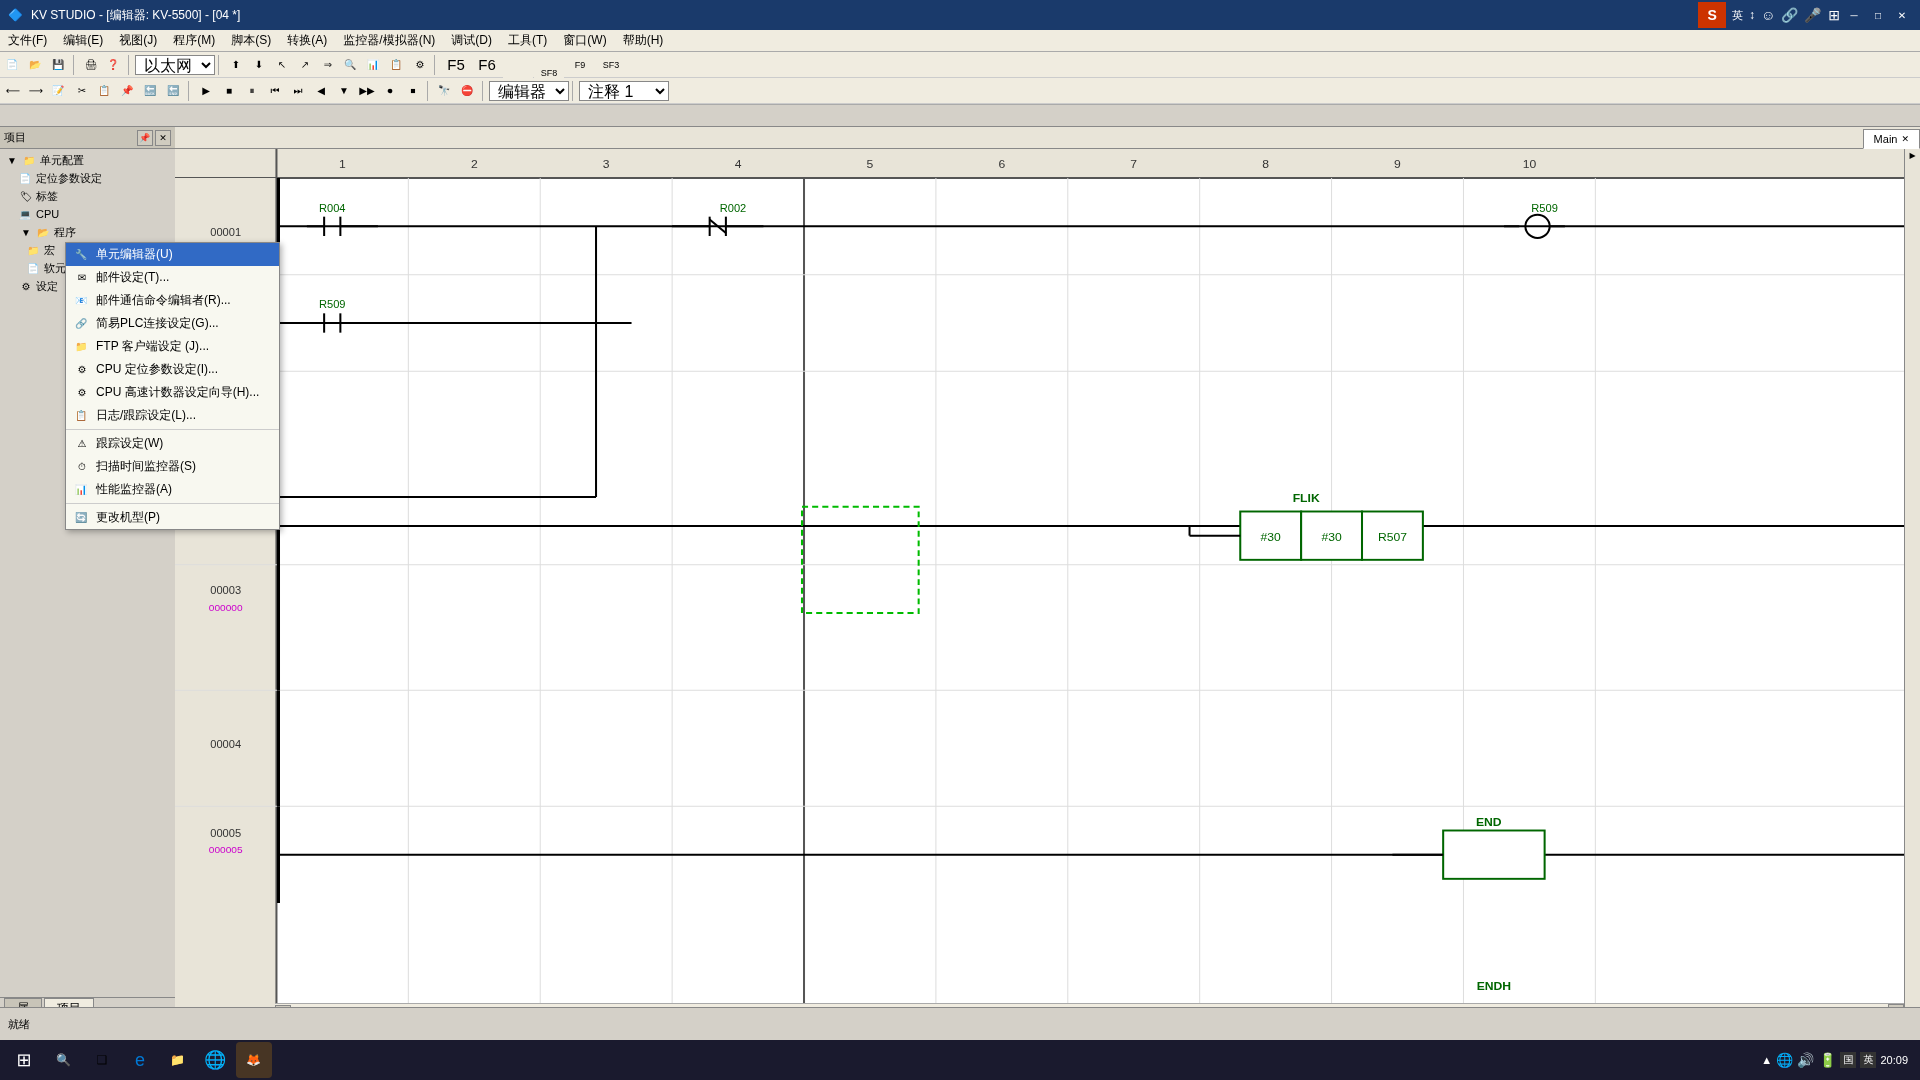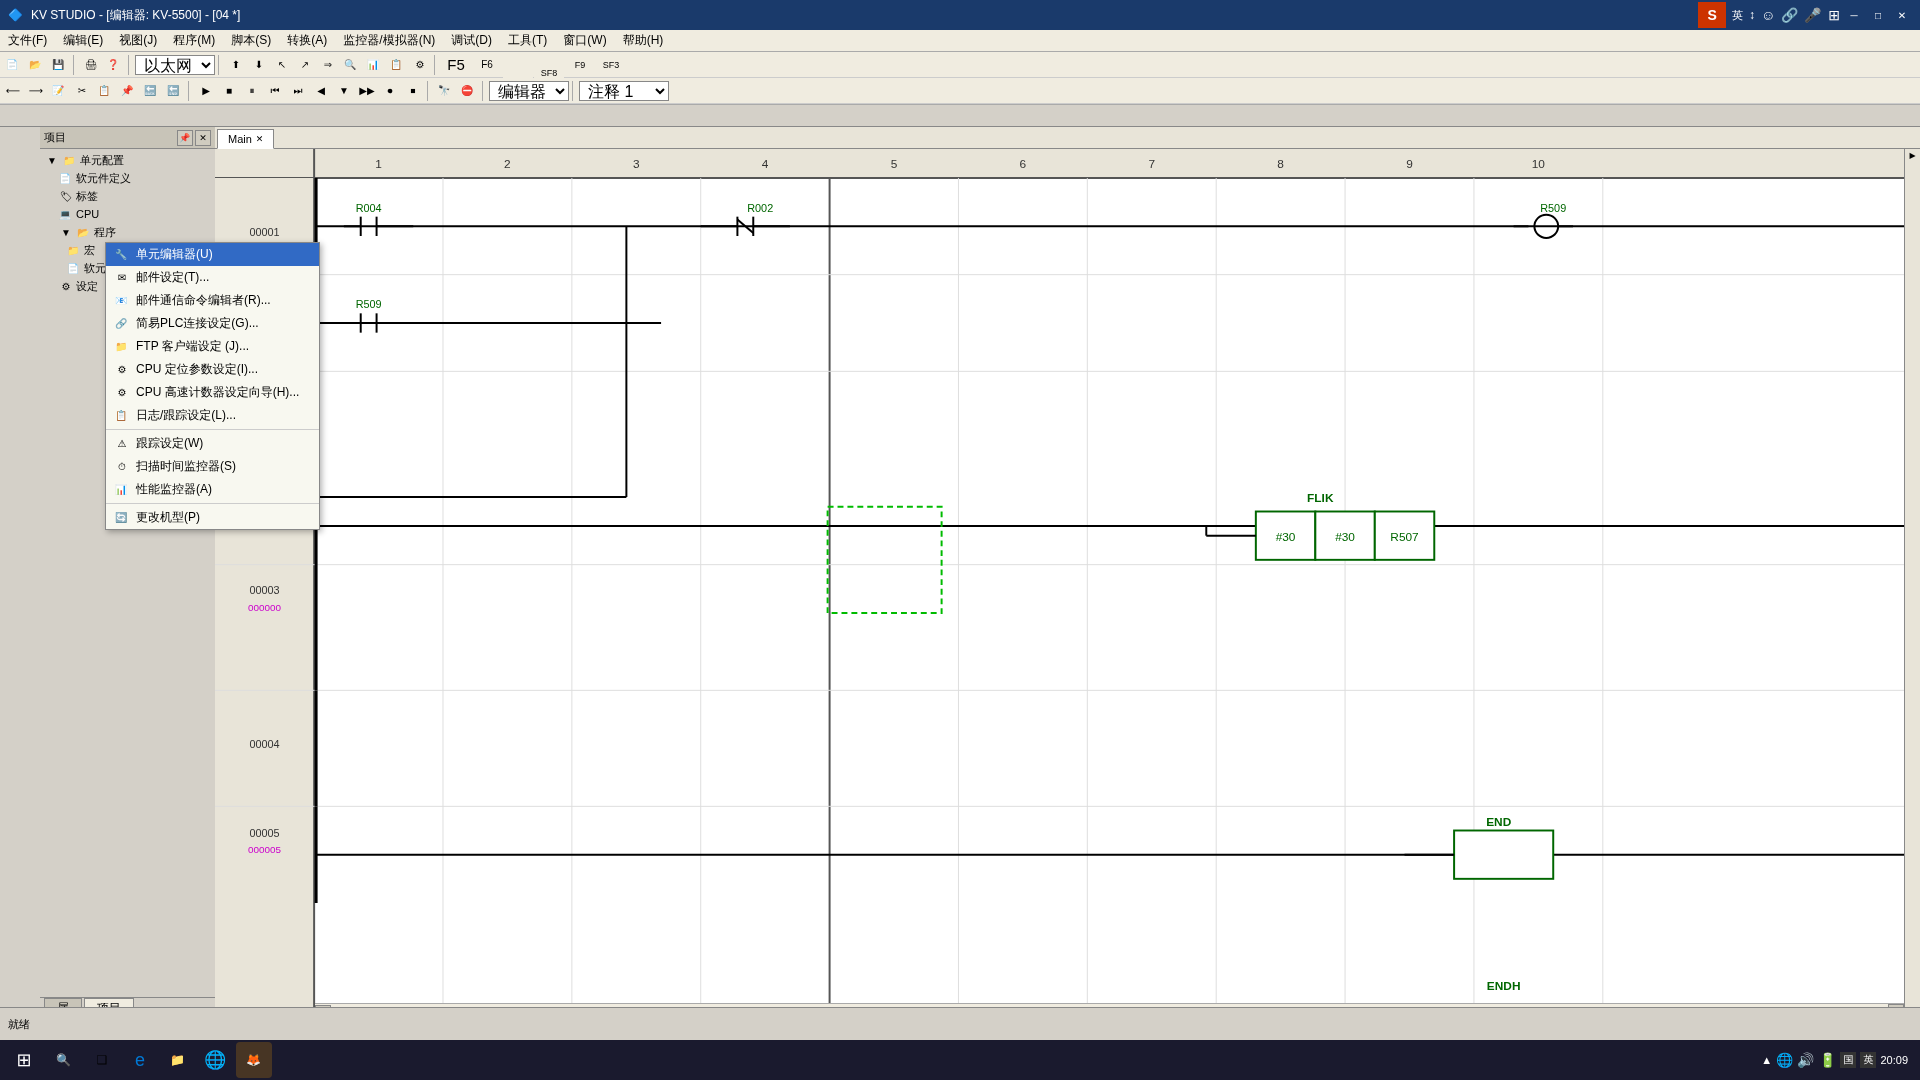--- a/index.html
+++ b/index.html
@@ -64,21 +64,20 @@
       background: white;
       font-size: 16px;
       padding: 0 4px;
       cursor: pointer;
     }
 
     
     .main-layout {
       display: flex;
       height: calc(1080px - 30px - 22px - 52px - 22px - 22px);
-      margin-left: 40px;
     }
     .panel-header {
       height: 22px;
       background: #c8c4b8;
       display: flex;
       align-items: center;
       justify-content: space-between;
       padding: 0 4px;
       border-bottom: 1px solid #888;
       font-size: 11px;
@@ -127,20 +126,21 @@
     .ctx-label { flex: 1; white-space: nowrap; }
     .ctx-separator { height: 1px; background: #ccc; margin: 2px 0; }
 
     
     .tab-bar {
       height: 22px;
       background: #e8e4d8;
       display: flex;
       align-items: flex-end;
       border-bottom: 1px solid #888;
+      justify-content: flex-end;
     }
     .tab {
       height: 20px;
       padding: 0 10px;
       background: #d0ccc0;
       border: 1px solid #888;
       border-bottom: none;
       cursor: pointer;
       display: flex;
       align-items: center;
@@ -353,21 +353,21 @@
     <div class="tb-btn">↖</div>
     <div class="tb-btn">↗</div>
     <div class="tb-btn">⇒</div>
     <div class="tb-btn">🔍</div>
     <div class="tb-btn">📊</div>
     <div class="tb-btn">📋</div>
     <div class="tb-btn">⚙</div>
     <div class="tb-separator"></div>
 
     <div class="tb-btn" style="width:30px;font-size:15px;">F5</div>
-    <div class="tb-btn" style="width:30px;font-size:10px;">F6</div>
+    <div class="tb-btn" style="width:30px;font-size:15px;">F6</div>
     <div class="tb-btn" style="width:30px;font-size:9px;margin-top:46px;">F7</div>
     <div class="tb-btn" style="width:30px;font-size:9px;margin-top:17px;">SF8</div>
     <div class="tb-btn" style="width:30px;font-size:9px;">F9</div>
     <div class="tb-btn" style="width:30px;font-size:9px;">SF3</div>
   </div>
   <div class="toolbar-row">
     <div class="tb-btn">⟵</div>
     <div class="tb-btn">⟶</div>
     <div class="tb-btn">📝</div>
     <div class="tb-btn">✂</div>
@@ -419,21 +419,21 @@
     </div>
     <div class="tree-area" style="height:200px;">
 
       <div class="tree-item">
         <div class="tree-icon">▼</div>
         <div class="tree-icon">📁</div>
         <span class="tree-label">单元配置</span>
       </div>
       <div class="tree-item" style="padding-left:16px;">
         <div class="tree-icon">📄</div>
-        <span class="tree-label">软元件定义</span>
+        <span class="tree-label">定位参数设定</span>
       </div>
       <div class="tree-item" style="padding-left:16px;">
         <div class="tree-icon">🏷</div>
         <span class="tree-label">标签</span>
       </div>
       <div class="tree-item" style="padding-left:16px;">
         <div class="tree-icon">💻</div>
         <span class="tree-label">CPU</span>
       </div>
       <div class="tree-item" style="padding-left:16px;">

